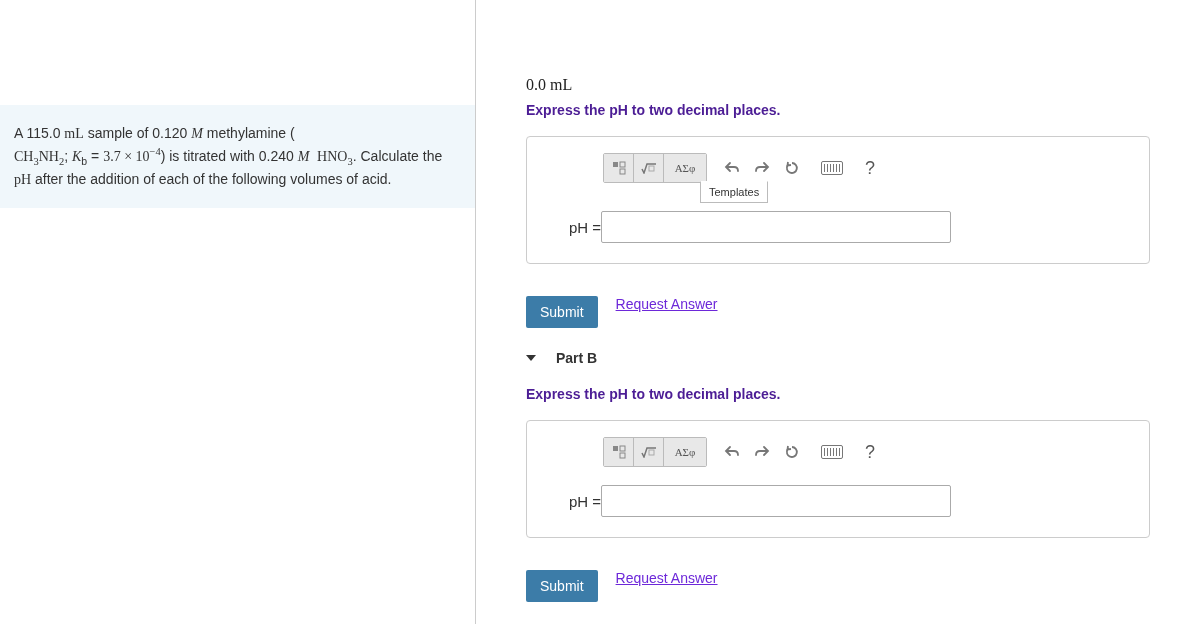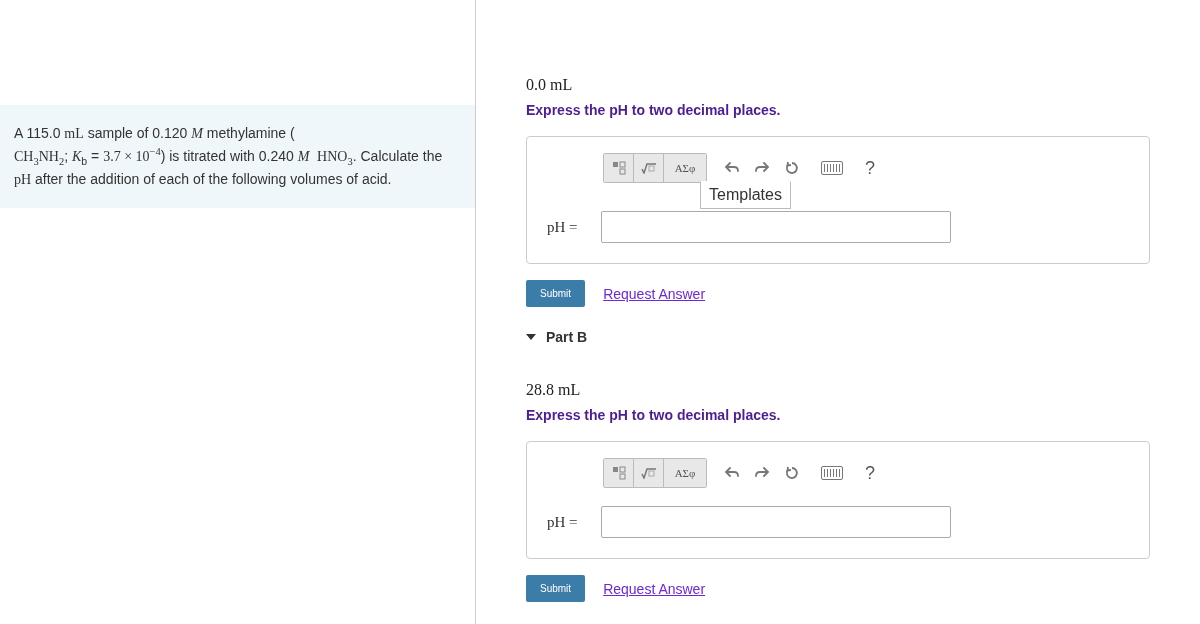--- a/index.html
+++ b/index.html
@@ -107,35 +107,35 @@
     .spacer { flex: 0 0 8px; }
     .spacer-wide { flex: 0 0 10px; }
     .templates-tab {
       position: absolute;
       top: 28px;
       left: 97px;
       border: 1px solid #bbb;
       border-top: 1px solid #fff;
       background: #fff;
       padding: 4px 8px;
-      font-size: 16px;
+      font-size: 11px;
       color: #333;
       z-index: 2;
     }
     .input-row {
       display: flex;
       align-items: center;
       margin-top: 28px;
     }
     .input-label {
-      font-family: Liberation Serif, serif;
+      font-family: Liberation Sans, sans-serif;
       font-size: 15px;
       color: #333;
       width: 58px;
-      text-align: left;
+      text-align: right;
       padding-left: 4px;
     }
     .answer-input {
       flex: 1;
       height: 32px;
       border: 1px solid #aaa;
       border-radius: 2px;
       padding: 0 8px;
       font-size: 14px;
       max-width: 350px;
@@ -144,34 +144,35 @@
       display: flex;
       align-items: center;
       gap: 18px;
       margin-bottom: 22px;
     }
     .submit-btn {
       background: #3c7ca8;
       color: #fff;
       border: none;
       padding: 8px 14px;
-      font-size: 10px;
+      font-size: 14px;
       border-radius: 2px;
       cursor: pointer;
+      margin-top: 16px;
     }
     .request-link {
       color: #6d28d9;
       text-decoration: underline;
       font-size: 14px;
       cursor: pointer;
     }
     .part-b-header {
       display: flex;
       align-items: center;
-      gap: 10px;
+      gap: 20px;
       margin-bottom: 20px;
       margin-top: 10px;
     }
     .caret {
       width: 0; height: 0;
       border-left: 5px solid transparent;
       border-right: 5px solid transparent;
       border-top: 6px solid #333;
     }
     .part-label {
@@ -262,21 +263,20 @@
       <button class="submit-btn">Submit</button>
       <a class="request-link">Request Answer</a>
     </div>
   </div>
 
   <div>
     <div class="part-b-header">
       <div class="caret"></div>
       <div class="part-label">Part B</div>
     </div>
-    <div class="part-heading">28.8 mL</div>
     <div class="instruction">Express the pH to two decimal places.</div>
     <div class="answer-box">
       <div class="toolbar">
         <div class="toolbar-group">
           <button class="tool-btn">
             <svg width="14" height="14" viewBox="0 0 14 14">
                 <rect x="1" y="1" width="5" height="5" fill="#888"></rect>
                 <rect x="8" y="1" width="5" height="5" fill="none" stroke="#888"></rect>
                 <rect x="8" y="8" width="5" height="5" fill="none" stroke="#888"></rect>
               </svg>

